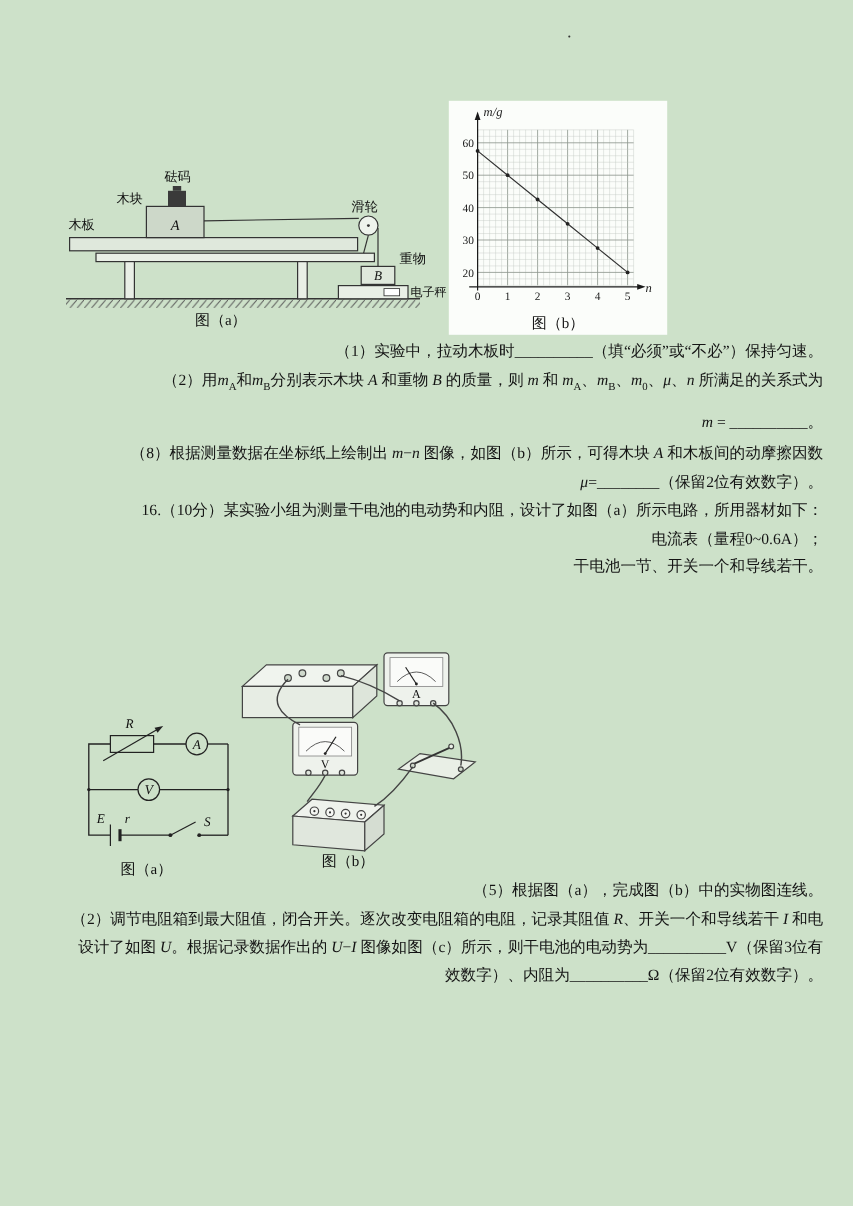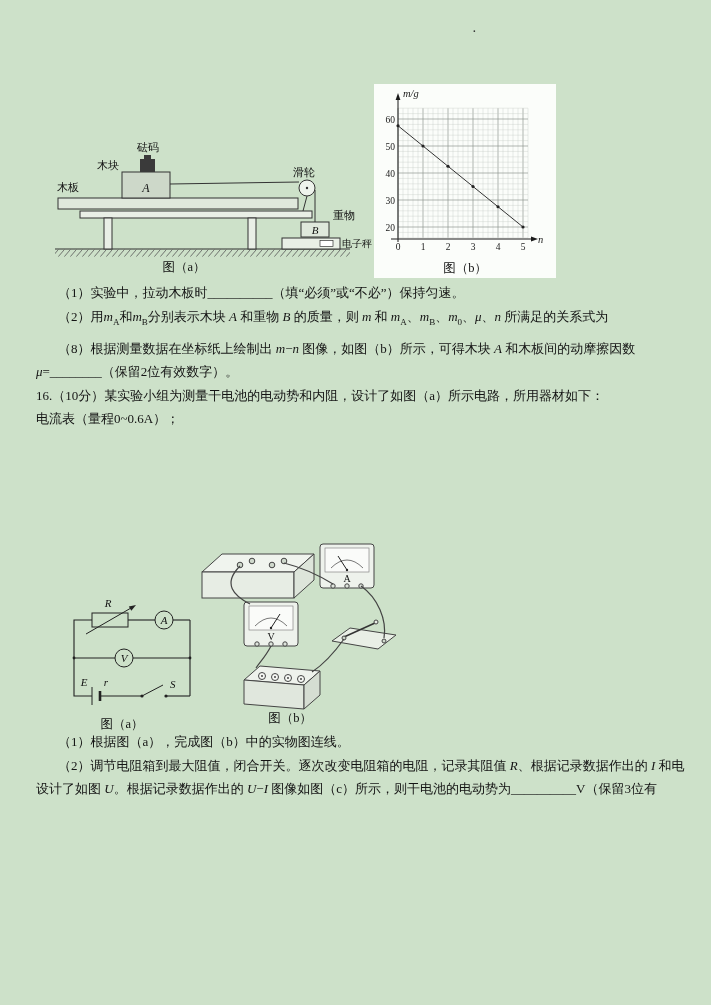--- a/index.html
+++ b/index.html
@@ -3,21 +3,21 @@
 <meta charset="utf-8">
 <style>
   * { margin:0; padding:0; box-sizing:border-box; }
   html { background:#cde1c9; }
   body {
     width:711px; height:1005px; position:relative; overflow:hidden;
     background:#cde1c9; color:#141414;
     font-family:"Liberation Serif","DejaVu Serif",serif;
   }
   .abs { position:absolute; }
-  p.line { font-size:13px; line-height:23.5px; white-space:nowrap; }
+  p.line { font-size:13px; line-height:23.5px; white-space:nowrap;text-align:right; }
   p.indent { padding-left:22px; }
   .it { font-style:italic; }
   sub { font-size:9px; }
   #col1 { left:36px; top:281px; width:650px; }
   #col2 { left:36px; top:730px; width:650px; }
   #fig-b-box { left:374px; top:84px; width:182px; background:#fbfdfa; }
   #fig-b-box .cap { text-align:center; font-size:12.5px; height:18px; line-height:16px; }
   .tick { font-size:9.5px; fill:#1a1a1a; font-family:"Liberation Serif",serif; }
   .alabel { font-size:10.5px; fill:#1a1a1a; font-style:italic; font-family:"Liberation Serif",serif; }
   .figtext { font-size:11px; fill:#111; font-family:"Liberation Serif",serif; }
@@ -152,24 +152,26 @@
       <circle cx="99" cy="102.5" r="1.6" fill="#222"></circle>
       <circle cx="124" cy="122.75" r="1.6" fill="#222"></circle>
       <circle cx="149" cy="143" r="1.6" fill="#222"></circle>
     </svg>
   <div class="cap">图（b）</div>
 </div>
 
 <div id="col1" class="abs">
   <p class="line indent">（1）实验中，拉动木板时__________（填“必须”或“不必”）保持匀速。</p>
   <p class="line indent"><span>（2）用</span><span class="it">m</span><sub>A</sub><span>和</span><span class="it">m</span><sub>B</sub><span>分别表示木块 </span><span class="it">A</span><span> 和重物 </span><span class="it">B</span><span> 的质量，则 </span><span class="it">m</span><span> 和 </span><span class="it">m</span><sub>A</sub><span>、</span><span class="it">m</span><sub>B</sub><span>、</span><span class="it">m</span><sub>0</sub><span>、</span><span class="it">μ</span><span>、</span><span class="it">n</span><span> 所满足的关系式为</span></p>
+  <p class="line" style="margin-top:6px"><span class="it">m</span><span> = __________。</span></p>
   <p class="line indent" style="margin-top:3px"><span>（8）根据测量数据在坐标纸上绘制出 </span><span class="it">m</span><span>−</span><span class="it">n</span><span> 图像，如图（b）所示，可得木块 </span><span class="it">A</span><span> 和木板间的动摩擦因数</span></p>
   <p class="line"><span class="it">μ</span><span>=________（保留2位有效数字）。</span></p>
   <p class="line">16.（10分）某实验小组为测量干电池的电动势和内阻，设计了如图（a）所示电路，所用器材如下：</p>
   <p class="line">电流表（量程0~0.6A）；</p>
+  <p class="line">干电池一节、开关一个和导线若干。</p>
 </div>
 
 <svg class="abs" style="left:62px;top:598px;overflow:visible" width="140" height="135" viewBox="0 0 140 135">
   <g stroke="#222" stroke-width="1.1" fill="none">
     <polyline points="30,22 12,22 12,98 30,98"></polyline>
     <line x1="66" y1="22" x2="93" y2="22"></line>
     <line x1="111" y1="22" x2="128" y2="22"></line>
     <line x1="128" y1="22" x2="128" y2="98"></line>
     <line x1="38" y1="98" x2="80" y2="98"></line>
     <line x1="104" y1="98" x2="128" y2="98"></line>
@@ -265,16 +267,17 @@
     <path d="M92,25 C112,30 128,38 141,46"></path>
     <path d="M169,48 C186,60 195,82 192,100"></path>
     <path d="M79,108 C74,118 68,124 64,130"></path>
     <path d="M152,101 C142,115 132,126 120,134"></path>
   </g>
 
   <text x="98" y="184" class="capt" text-anchor="middle">图（b）</text>
 </svg>
 
 <div id="col2" class="abs">
-  <p class="line indent">（1）根据图（a），完成图（b）中的实物图连线。</p>
-  <p class="line indent"><span>（2）调节电阻箱到最大阻值，闭合开关。逐次改变电阻箱的电阻，记录其阻值 </span><span class="it">R</span><span>、根据记录数据作出的 </span><span class="it">I</span><span> 和电</span></p>
+  <p class="line indent">（5）根据图（a），完成图（b）中的实物图连线。</p>
+  <p class="line indent"><span>（2）调节电阻箱到最大阻值，闭合开关。逐次改变电阻箱的电阻，记录其阻值 </span><span class="it">R</span><span>、开关一个和导线若干 </span><span class="it">I</span><span> 和电</span></p>
   <p class="line"><span>设计了如图 </span><span class="it">U</span><span>。根据记录数据作出的 </span><span class="it">U</span><span>−</span><span class="it">I</span><span> 图像如图（c）所示，则干电池的电动势为__________V（保留3位有</span></p>
+  <p class="line"><span>效数字）、内阻为__________Ω（保留2位有效数字）。</span></p>
 </div>
 
 </body></html>

